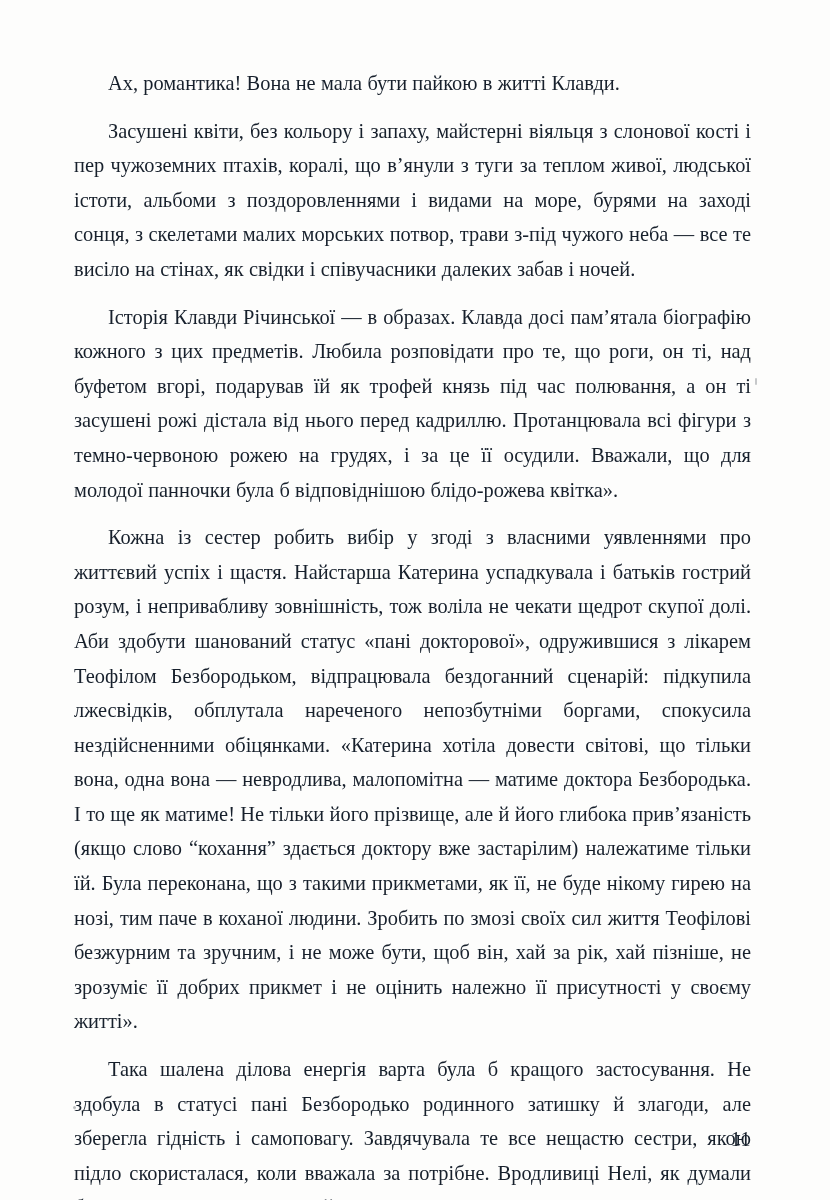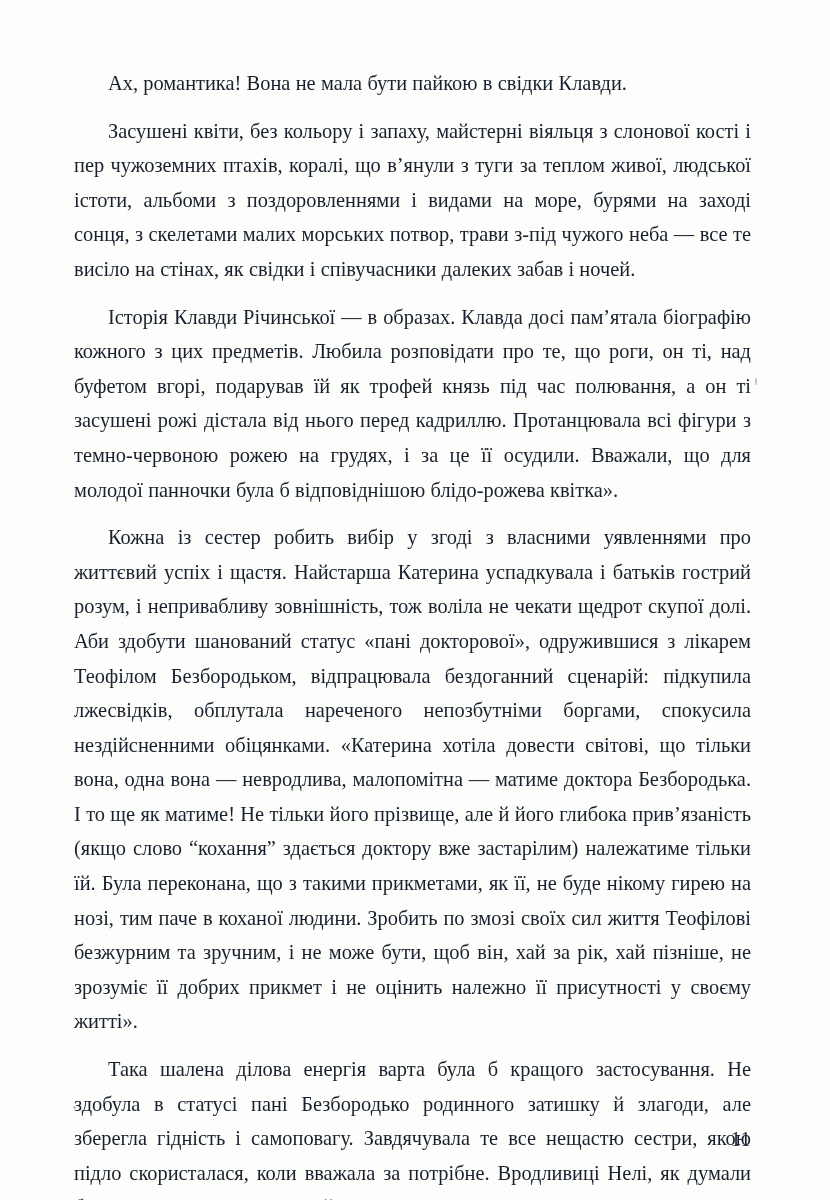--- a/index.html
+++ b/index.html
@@ -68,21 +68,21 @@
 </style>
 </head>
 <body>
 
 <div id="page">
 
   <div class="speck" style="left:755px; top:378px; width:2px; height:7px; border-radius:1px; background:#c6c8ca;"></div>
   <div class="speck" style="left:73px; top:1106px; width:3px; height:3px;"></div>
 
   <div id="text-column">
-    <p class="para">Ах, романтика! Вона не мала бути пайкою в свідки Клавди.</p>
+    <p class="para">Ах, романтика! Вона не мала бути пайкою в житті Клавди.</p>
     <p class="para">Засушені квіти, без кольору і запаху, майстерні віяльця з слонової кості і пер чужоземних птахів, коралі, що в’янули з туги за теплом живої, людської істоти, альбоми з поздоровленнями і видами на море, бурями на заході сонця, з скелетами малих морських потвор, трави з-під чужого неба — все те висіло на стінах, як свідки і співучасники далеких забав і ночей.</p>
     <p class="para">Історія Клавди Річинської — в образах. Клавда досі пам’ятала біографію кожного з цих предметів. Любила розповідати про те, що роги, он ті, над буфетом вгорі, подарував їй як трофей князь під час полювання, а он ті засушені рожі дістала від нього перед кадриллю. Протанцювала всі фігури з темно-червоною рожею на грудях, і за це її осудили. Вважали, що для молодої панночки була б відповіднішою блідо-рожева квітка».</p>
     <p class="para">Кожна із сестер робить вибір у згоді з власними уявленнями про життєвий успіх і щастя. Найстарша Катерина успадкувала і батьків гострий розум, і непривабливу зовнішність, тож воліла не чекати щедрот скупої долі. Аби здобути шанований статус «пані докторової», одружившися з лікарем Теофілом Безбородьком, відпрацювала бездоганний сценарій: підкупила лжесвідків, обплутала нареченого непозбутніми боргами, спокусила нездійсненними обіцянками. «Катерина хотіла довести світові, що тільки вона, одна вона — невродлива, малопомітна — матиме доктора Безбородька. І то ще як матиме! Не тільки його прізвище, але й його глибока прив’язаність (якщо слово “кохання” здається доктору вже застарілим) належатиме тільки їй. Була переконана, що з такими прикметами, як її, не буде нікому гирею на нозі, тим паче в коханої людини. Зробить по змозі своїх сил життя Теофілові безжурним та зручним, і не може бути, щоб він, хай за рік, хай пізніше, не зрозуміє її добрих прикмет і не оцінить належно її присутності у своєму житті».</p>
     <p class="para">Така шалена ділова енергія варта була б кращого застосування. Не здобула в статусі пані Безбородько родинного затишку й злагоди, але зберегла гідність і самоповагу. Завдячувала те все нещастю сестри, якою підло скористалася, коли вважала за потрібне. Вродливиці Нелі, як думали батьки, всі жадання мали здійснитися</p>
   </div>
 
   <div id="page-number">11</div>
 </div>
 
 </body></html>

